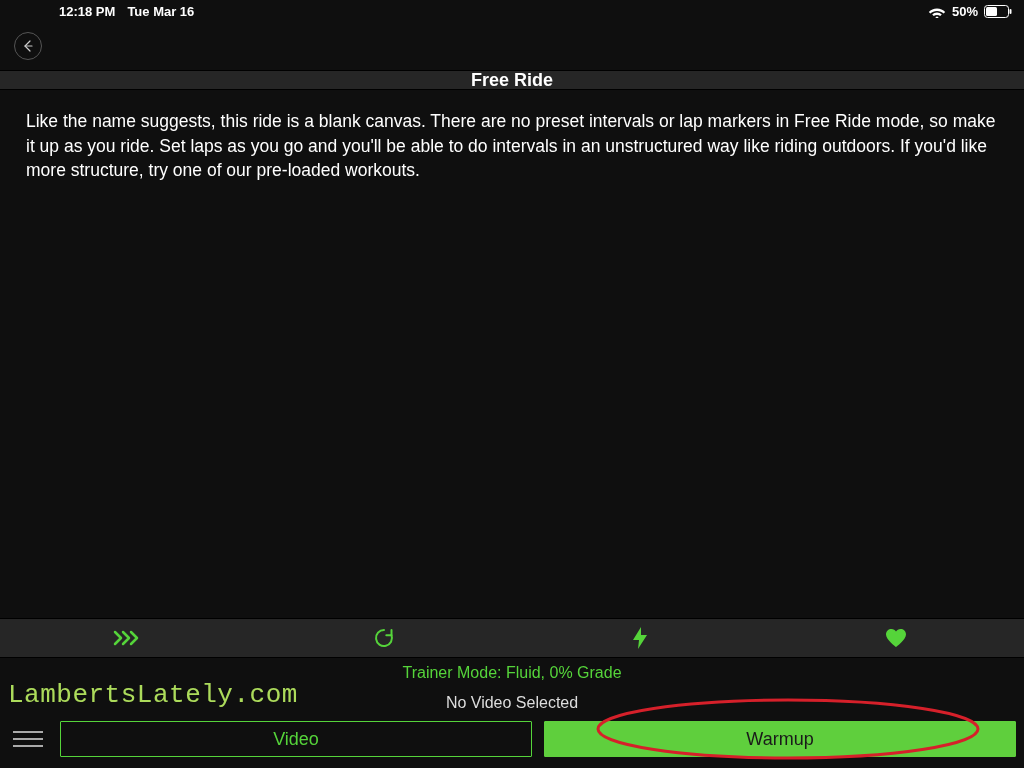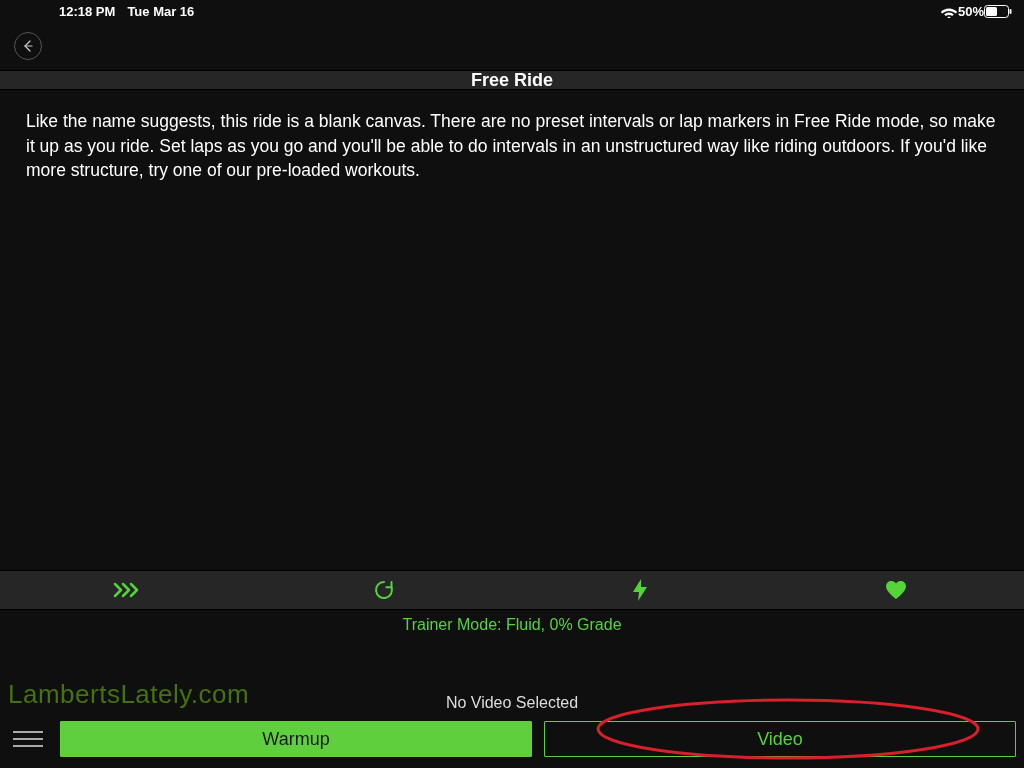--- a/index.html
+++ b/index.html
@@ -17,21 +17,21 @@
     display: flex;
     justify-content: space-between;
     align-items: center;
     padding: 0 12px;
     font-size: 13px;
     font-weight: 600;
     background: #0f0f0f;
     margin-left: 47px;
   }
   .status-left { display: flex; gap: 12px; }
-  .status-right { display: flex; align-items: center; }
+  .status-right { display: flex; align-items: center; gap: 6px; }
   .wifi-icon svg, .battery-icon svg { display: block; }
 
   
   .nav-header {
     height: 48px;
     position: relative;
     display: flex;
     align-items: center;
     justify-content: center;
     background: #0f0f0f;
@@ -97,21 +97,20 @@
     color: #55d43a;
     background: #0f0f0f;
     text-align: right;
   }
   .video-status {
     height: 30px;
     display: flex; align-items: center; justify-content: center;
     font-size: 16px;
     color: #ddd;
     background: #0f0f0f;
-    margin-top: 48px;
   }
 
   .action-row {
     height: 50px;
     display: flex;
     align-items: center;
     padding: 0 8px 8px 8px;
     gap: 12px;
     background: #0f0f0f;
   }
@@ -140,23 +139,23 @@
   .annotation-ellipse {
     position: absolute;
     pointer-events: none;
   }
 
   
   .watermark {
     position: absolute;
     left: 8px;
     bottom: 58px;
-    font-family: Liberation Sans, sans-serif;
+    font-family: Liberation Mono, monospace;
     font-size: 26px;
-    color: #4d7c0f;
+    color: #bef264;
     opacity: .9;
     letter-spacing: .5px;
     margin-top: 13px;
   }
 </style>
 </head>
 <body>
 
 <div class="status-bar">
   <div class="status-left">
@@ -224,25 +223,25 @@
 
   <div class="trainer-mode">Trainer Mode: Fluid, 0% Grade</div>
   <div class="video-status">No Video Selected</div>
 
   <div class="action-row">
     <div class="menu-btn">
       <span></span>
       <span></span>
       <span></span>
     </div>
+    <div class="action-btn outline">
+      <span>Video</span>
+    </div>
     <div class="action-btn solid">
       <span>Warmup</span>
-    </div>
-    <div class="action-btn outline">
-      <span>Video</span>
     </div>
   </div>
 </div>
 
 <div class="watermark">LambertsLately.com</div>
 
 <svg class="annotation-ellipse" style="left:588px; bottom:4px;" width="400" height="70" viewBox="0 0 400 70">
   <ellipse cx="200" cy="35" rx="190" ry="29" fill="none" stroke="#d6202a" stroke-width="3"></ellipse>
 </svg>
 

